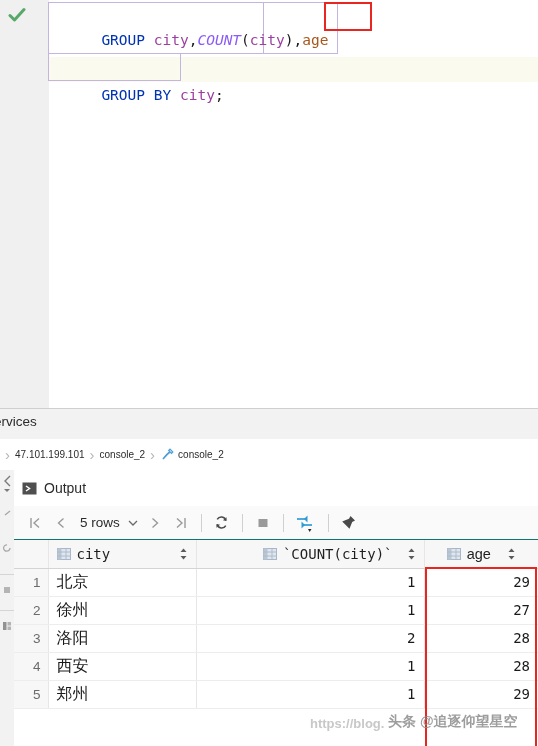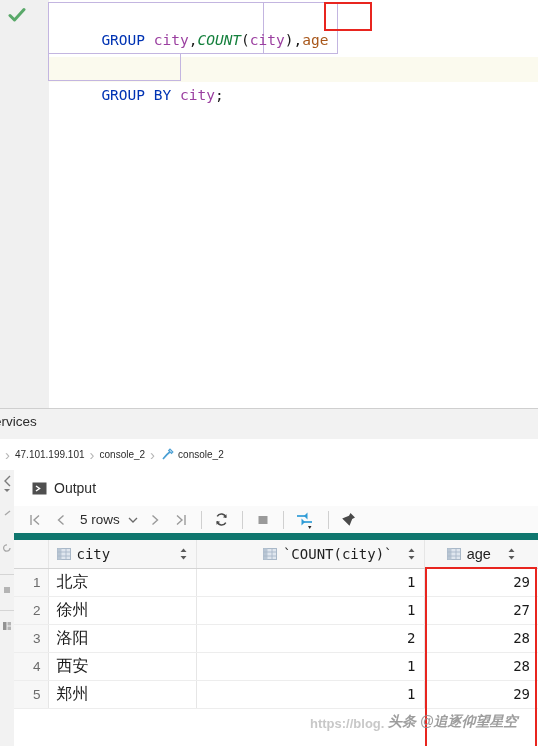--- a/index.html
+++ b/index.html
@@ -78,21 +78,21 @@
     font-family: "DejaVu Sans Mono", monospace;
     font-size: 14.5px;
     white-space: pre;
     letter-spacing: 0px;
   }
   .ln1 { top: 3px; }
   .ln2 { top: 31px; }
   .ln3 { top: 58px; }
   .kw   { color: #0033b3; }
   .col  { color: #9b3fa0; }
-  .fn   { color: #15803d; font-style: italic; }
+  .fn   { color: #8b5cf6; font-style: italic; }
   .pl   { color: #1a1a1a; }
   .orng { color: #a8571a; }
 
   
   .sel-box1 {
     position: absolute;
     left: -1px; top: 2px;
     width: 216px; height: 52px;
     border: 1px solid #c3b5e0;
     box-sizing: border-box;
@@ -199,42 +199,42 @@
   }
   .tab {
     position: absolute;
     top: 0;
     height: 36px;
     display: flex;
     align-items: center;
     font-size: 14px;
     color: #2b2b2b;
   }
-  .tab-output { left: 18px; }
+  .tab-output { left: 8px; }
   .tab-result { left: 110px; }
   .tab-result .tab-underline {
     position: absolute;
     left: -6px; right: -4px; bottom: 0;
     height: 2px;
     background: #8a8a8a;
   }
   .tab-ic { margin-right: 7px; display:flex; align-items:center;}
   .tab-close {
     margin-left: 10px;
     color: #9a9a9a;
     font-size: 14px;
   }
 
   .res-toolbar {
     position: absolute;
     left: 14px; top: 97px;
     right: 0;
     height: 34px;
     background: #fafafa;
-    border-bottom: 7px solid #0f766e;
+    border-bottom: 1px solid #0f766e;
     display: flex;
     align-items: center;
     padding-left: 8px;
     box-sizing: border-box;
   }
   .tb-btn {
     width: 22px; height: 22px;
     display: flex; align-items: center; justify-content: center;
     margin: 0 2px;
   }
@@ -333,21 +333,20 @@
   }
   .wm-red {
     position: absolute;
     left: 388px; top: 713px;
     font-size: 14px;
     font-weight: bold;
     color: #8d8d8d;
     z-index: 10;
     white-space: nowrap;
     opacity: .85;
-    font-style: italic;
   }
 </style>
 </head>
 <body>
 
 <div class="editor">
 
   <div class="editor-gutter">
     <svg class="check-icon" viewBox="0 0 18 18">
       <path d="M2 9.5 L6.5 14 L16 3.5" stroke="#59a869" stroke-width="3" fill="none" stroke-linecap="round" stroke-linejoin="round"></path>

